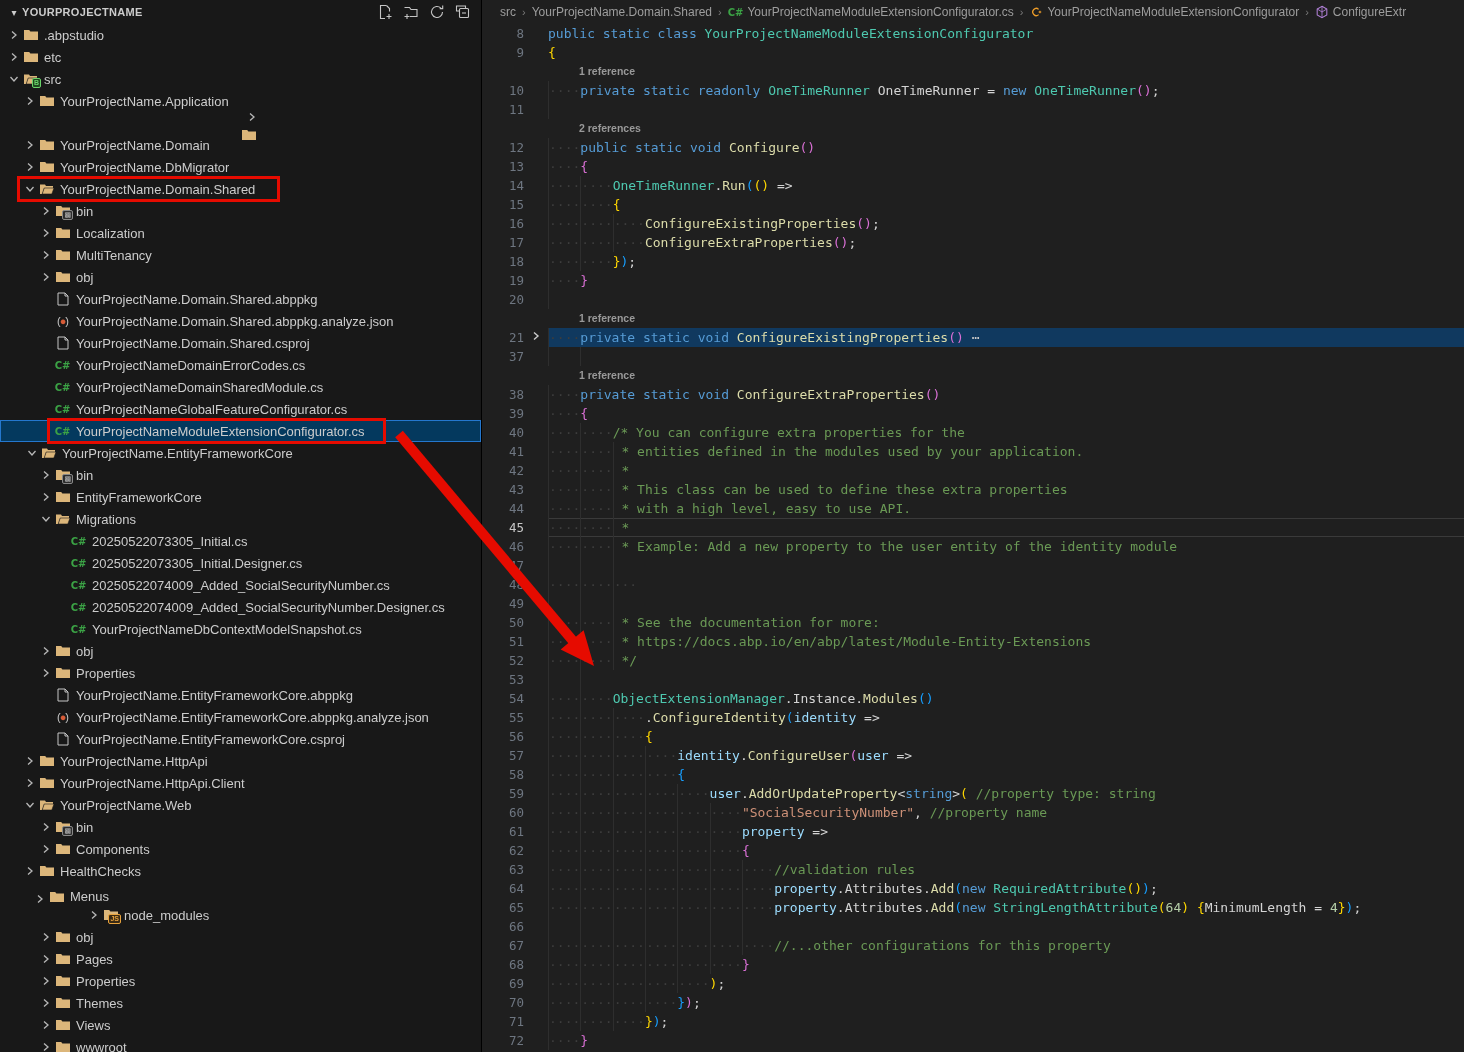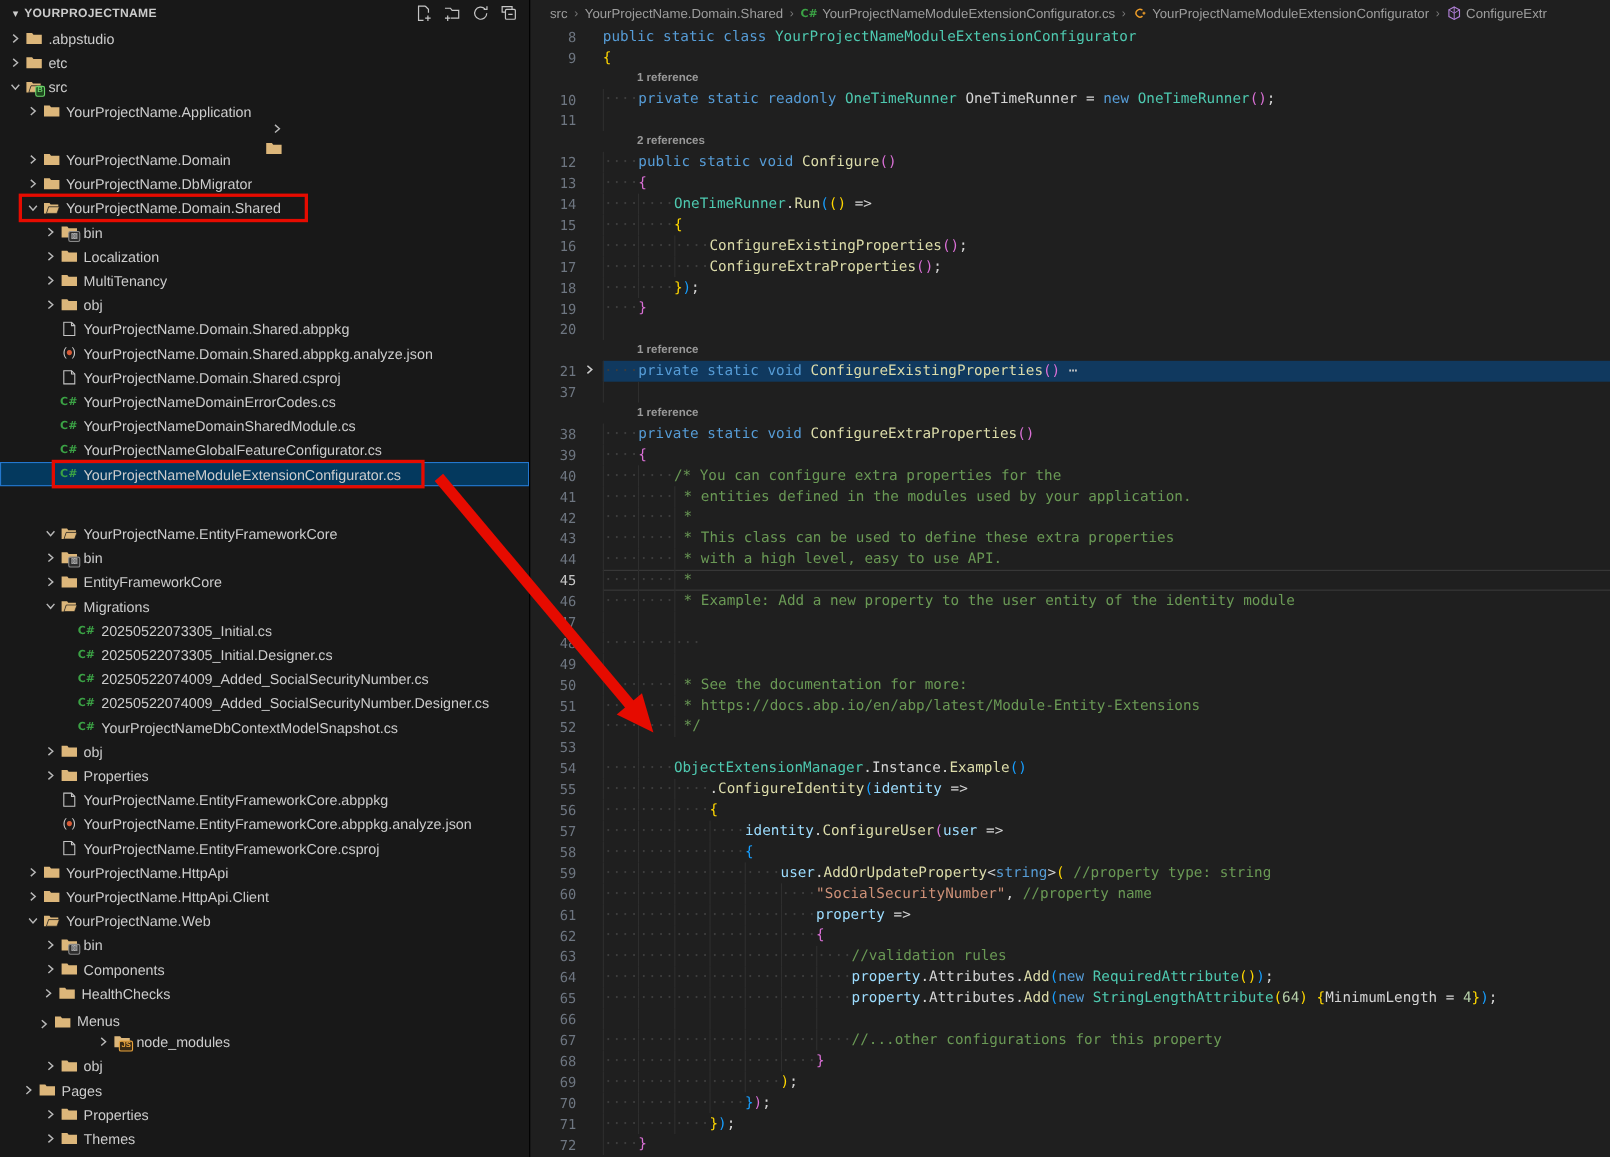--- a/index.html
+++ b/index.html
@@ -310,21 +310,21 @@
           </span>
           <span class="tlabel">YourProjectNameGlobalFeatureConfigurator.cs</span>
         </div>
         <div class="tree-row sel" style="padding-left: 38px;">
           <span class="tw"></span>
           <span class="ticon">
             <span class="csicon">C#</span>
           </span>
           <span class="tlabel">YourProjectNameModuleExtensionConfigurator.cs</span>
         </div>
-        <div class="tree-row" style="padding-left: 38px; margin-top: 32px;">
+        <div class="tree-row" style="padding-left: 24px;">
           <span class="tw">
             <svg width="10" height="10" viewBox="0 0 10 10">
               <path d="M1.5 3l3.5 4 3.5-4" fill="none" stroke="#b8b8b8" stroke-width="1.3"></path>
             </svg>
           </span>
           <span class="ticon">
             <svg width="16" height="14" viewBox="0 0 16 14">
               <path d="M1 2.5h5l1 1.5h7v2H5.2L3.2 12H1z" fill="#dcb67a"></path>
               <path d="M3.2 12l2-6H15l-2.2 6z" fill="#dcb67a" stroke="#181818" stroke-width=".6"></path>
             </svg>
@@ -520,21 +520,21 @@
               <path d="M3 1.5l4 3.5-4 3.5" fill="none" stroke="#b8b8b8" stroke-width="1.3"></path>
             </svg>
           </span>
           <span class="ticon">
             <svg width="16" height="14" viewBox="0 0 16 14">
               <path d="M1 2h5.2l1.2 1.6H15V12H1z" fill="#dcb67a"></path>
             </svg>
           </span>
           <span class="tlabel">Components</span>
         </div>
-        <div class="tree-row" style="padding-left: 36px; text-align: right;">
+        <div class="tree-row" style="padding-left: 22px; text-align: right;">
           <span class="tw">
             <svg width="10" height="10" viewBox="0 0 10 10">
               <path d="M3 1.5l4 3.5-4 3.5" fill="none" stroke="#b8b8b8" stroke-width="1.3"></path>
             </svg>
           </span>
           <span class="ticon">
             <svg width="16" height="14" viewBox="0 0 16 14">
               <path d="M1 2h5.2l1.2 1.6H15V12H1z" fill="#dcb67a"></path>
             </svg>
           </span>
@@ -573,21 +573,21 @@
               <path d="M3 1.5l4 3.5-4 3.5" fill="none" stroke="#b8b8b8" stroke-width="1.3"></path>
             </svg>
           </span>
           <span class="ticon">
             <svg width="16" height="14" viewBox="0 0 16 14">
               <path d="M1 2h5.2l1.2 1.6H15V12H1z" fill="#dcb67a"></path>
             </svg>
           </span>
           <span class="tlabel">obj</span>
         </div>
-        <div class="tree-row" style="padding-left: 18px;">
+        <div class="tree-row" style="padding-left: 38px;">
           <span class="tw">
             <svg width="10" height="10" viewBox="0 0 10 10">
               <path d="M3 1.5l4 3.5-4 3.5" fill="none" stroke="#b8b8b8" stroke-width="1.3"></path>
             </svg>
           </span>
           <span class="ticon">
             <svg width="16" height="14" viewBox="0 0 16 14">
               <path d="M1 2h5.2l1.2 1.6H15V12H1z" fill="#dcb67a"></path>
             </svg>
           </span>
@@ -716,21 +716,21 @@
         <div class="row"><span class="gutter"><span class="lnum">44</span></span><span class="lc"><span class="cell">····</span><span class="cell">····</span><span class="cell"> </span><span class="tk-com">* with a high level, easy to use API.</span></span></div>
         <div class="row rcur"><span class="gutter"><span class="lnum">45</span></span><span class="lc"><span class="cell">····</span><span class="cell">····</span><span class="cell"> </span><span class="tk-com">*</span></span></div>
         <div class="row"><span class="gutter"><span class="lnum">46</span></span><span class="lc"><span class="cell">····</span><span class="cell">····</span><span class="cell"> </span><span class="tk-com">* Example: Add a new property to the user entity of the identity module</span></span></div>
         <div class="row"><span class="gutter"><span class="lnum">47</span></span><span class="lc"><span class="cell">&nbsp;&nbsp;&nbsp;&nbsp;</span><span class="cell">&nbsp;&nbsp;&nbsp;&nbsp;</span><span class="cell">&nbsp;&nbsp;&nbsp;&nbsp;</span></span></div>
         <div class="row"><span class="gutter"><span class="lnum">48</span></span><span class="lc"><span class="cell">····</span><span class="cell">····</span><span class="cell">···</span></span></div>
         <div class="row"><span class="gutter"><span class="lnum">49</span></span><span class="lc"><span class="cell">&nbsp;&nbsp;&nbsp;&nbsp;</span><span class="cell">&nbsp;&nbsp;&nbsp;&nbsp;</span><span class="cell">&nbsp;&nbsp;&nbsp;&nbsp;</span></span></div>
         <div class="row"><span class="gutter"><span class="lnum">50</span></span><span class="lc"><span class="cell">····</span><span class="cell">····</span><span class="cell"> </span><span class="tk-com">* See the documentation for more:</span></span></div>
         <div class="row"><span class="gutter"><span class="lnum">51</span></span><span class="lc"><span class="cell">····</span><span class="cell">····</span><span class="cell"> </span><span class="tk-com">* </span><span class="tk-lnk">https://docs.abp.io/en/abp/latest/Module-Entity-Extensions</span></span></div>
         <div class="row"><span class="gutter"><span class="lnum">52</span></span><span class="lc"><span class="cell">····</span><span class="cell">····</span><span class="cell"> </span><span class="tk-com">*/</span></span></div>
         <div class="row"><span class="gutter"><span class="lnum">53</span></span><span class="lc"><span class="cell">&nbsp;&nbsp;&nbsp;&nbsp;</span><span class="cell">&nbsp;&nbsp;&nbsp;&nbsp;</span></span></div>
-        <div class="row"><span class="gutter"><span class="lnum">54</span></span><span class="lc"><span class="cell">····</span><span class="cell">····</span><span class="tk-type">ObjectExtensionManager</span><span class="tk-pln">.Instance.</span><span class="tk-m">Example</span><span class="tk-b3">()</span></span></div>
+        <div class="row"><span class="gutter"><span class="lnum">54</span></span><span class="lc"><span class="cell">····</span><span class="cell">····</span><span class="tk-type">ObjectExtensionManager</span><span class="tk-pln">.Instance.</span><span class="tk-m">Modules</span><span class="tk-b3">()</span></span></div>
         <div class="row"><span class="gutter"><span class="lnum">55</span></span><span class="lc"><span class="cell">····</span><span class="cell">····</span><span class="cell">····</span><span class="tk-pln">.</span><span class="tk-m">ConfigureIdentity</span><span class="tk-b3">(</span><span class="tk-param">identity</span><span class="tk-pln"> =&gt;</span></span></div>
         <div class="row"><span class="gutter"><span class="lnum">56</span></span><span class="lc"><span class="cell">····</span><span class="cell">····</span><span class="cell">····</span><span class="tk-b1">{</span></span></div>
         <div class="row"><span class="gutter"><span class="lnum">57</span></span><span class="lc"><span class="cell">····</span><span class="cell">····</span><span class="cell">····</span><span class="cell">····</span><span class="tk-param">identity</span><span class="tk-pln">.</span><span class="tk-m">ConfigureUser</span><span class="tk-b2">(</span><span class="tk-param">user</span><span class="tk-pln"> =&gt;</span></span></div>
         <div class="row"><span class="gutter"><span class="lnum">58</span></span><span class="lc"><span class="cell">····</span><span class="cell">····</span><span class="cell">····</span><span class="cell">····</span><span class="tk-b3">{</span></span></div>
         <div class="row"><span class="gutter"><span class="lnum">59</span></span><span class="lc"><span class="cell">····</span><span class="cell">····</span><span class="cell">····</span><span class="cell">····</span><span class="cell">····</span><span class="tk-param">user</span><span class="tk-pln">.</span><span class="tk-m">AddOrUpdateProperty</span><span class="tk-pln">&lt;</span><span class="tk-kw">string</span><span class="tk-pln">&gt;</span><span class="tk-b1">(</span><span class="tk-com"> //property type: string</span></span></div>
         <div class="row"><span class="gutter"><span class="lnum">60</span></span><span class="lc"><span class="cell">····</span><span class="cell">····</span><span class="cell">····</span><span class="cell">····</span><span class="cell">····</span><span class="cell">····</span><span class="tk-str">"SocialSecurityNumber"</span><span class="tk-pln">,</span><span class="tk-com"> //property name</span></span></div>
         <div class="row"><span class="gutter"><span class="lnum">61</span></span><span class="lc"><span class="cell">····</span><span class="cell">····</span><span class="cell">····</span><span class="cell">····</span><span class="cell">····</span><span class="cell">····</span><span class="tk-param">property</span><span class="tk-pln"> =&gt;</span></span></div>
         <div class="row"><span class="gutter"><span class="lnum">62</span></span><span class="lc"><span class="cell">····</span><span class="cell">····</span><span class="cell">····</span><span class="cell">····</span><span class="cell">····</span><span class="cell">····</span><span class="tk-b2">{</span></span></div>
         <div class="row"><span class="gutter"><span class="lnum">63</span></span><span class="lc"><span class="cell">····</span><span class="cell">····</span><span class="cell">····</span><span class="cell">····</span><span class="cell">····</span><span class="cell">····</span><span class="cell">····</span><span class="tk-com">//validation rules</span></span></div>
         <div class="row"><span class="gutter"><span class="lnum">64</span></span><span class="lc"><span class="cell">····</span><span class="cell">····</span><span class="cell">····</span><span class="cell">····</span><span class="cell">····</span><span class="cell">····</span><span class="cell">····</span><span class="tk-param">property</span><span class="tk-pln">.Attributes.</span><span class="tk-m">Add</span><span class="tk-b3">(</span><span class="tk-kw">new</span><span class="tk-pln"> </span><span class="tk-type">RequiredAttribute</span><span class="tk-b1">()</span><span class="tk-b3">)</span><span class="tk-pln">;</span></span></div>

